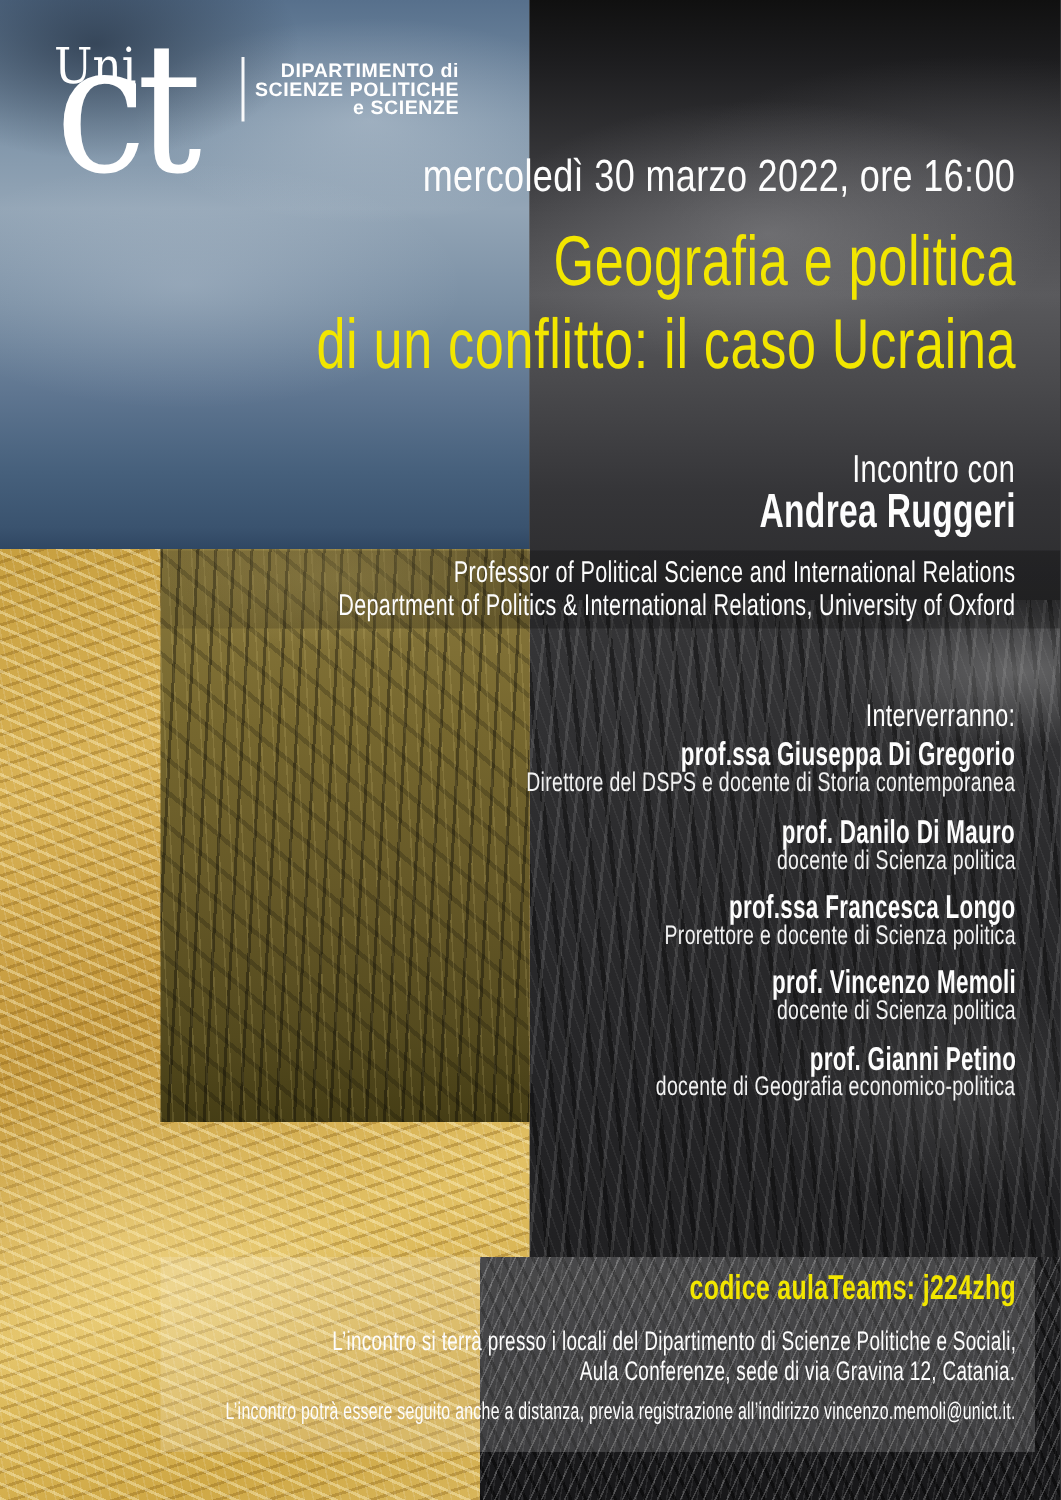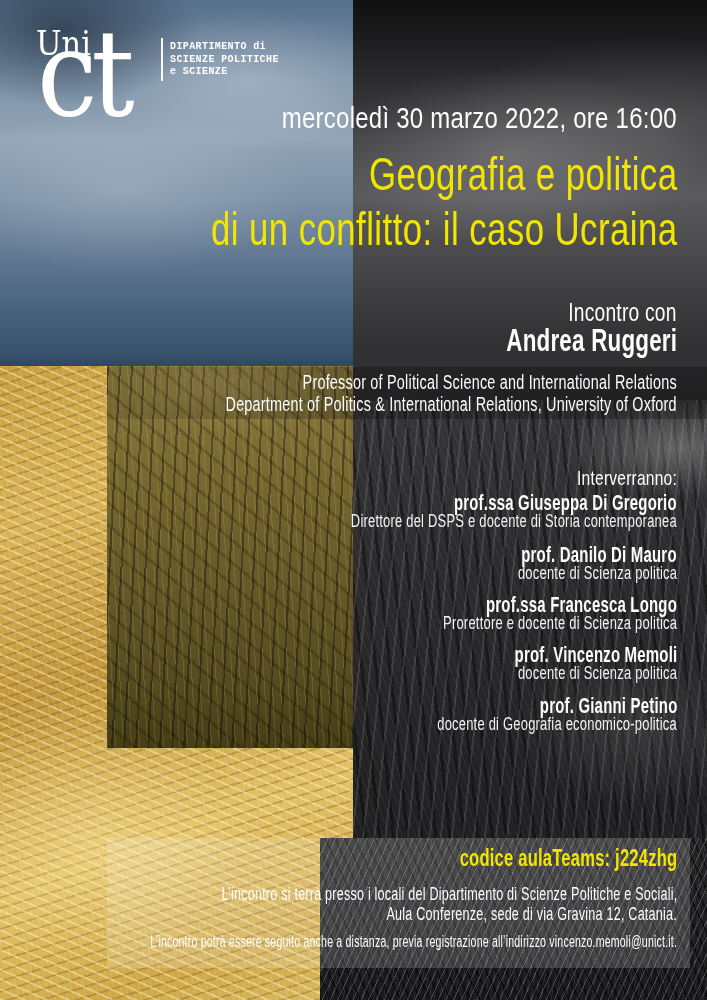--- a/index.html
+++ b/index.html
@@ -78,22 +78,22 @@
     position:absolute; left:37px; top:14px; color:#fff;
     font-family:"DejaVu Serif", serif; font-size:120px; line-height:1;
     letter-spacing:-7px; transform:scaleX(0.90); transform-origin:0 0;
   }
   .logo-divider{
     position:absolute; left:161px; top:38px; width:2px; height:43px;
     background:rgba(255,255,255,0.95);
   }
   .logo-dept{
     position:absolute; left:170px; top:41px; color:#fff;
-    font-family:Liberation Mono, monospace; font-size:10px; font-weight:bold;
-    line-height:12.5px; letter-spacing:0.4px; text-align:left;
+    font-family:Liberation Sans, sans-serif; font-size:13px; font-weight:bold;
+    line-height:12.5px; letter-spacing:0.4px; text-align:right;
   }
   
   .line{
     position:absolute; right:30px; color:#fdfdfd; white-space:nowrap;
     text-align:right; transform-origin:100% 0; letter-spacing:0.3px; line-height:1.2;
   }
   .cx80{transform:scaleX(0.80);} .cx74{transform:scaleX(0.74);}
   .cx72{transform:scaleX(0.72);} .cx70{transform:scaleX(0.70);}
   .cx68{transform:scaleX(0.68);} .cx66{transform:scaleX(0.66);}
   .yellow{color:#f2e600;}

